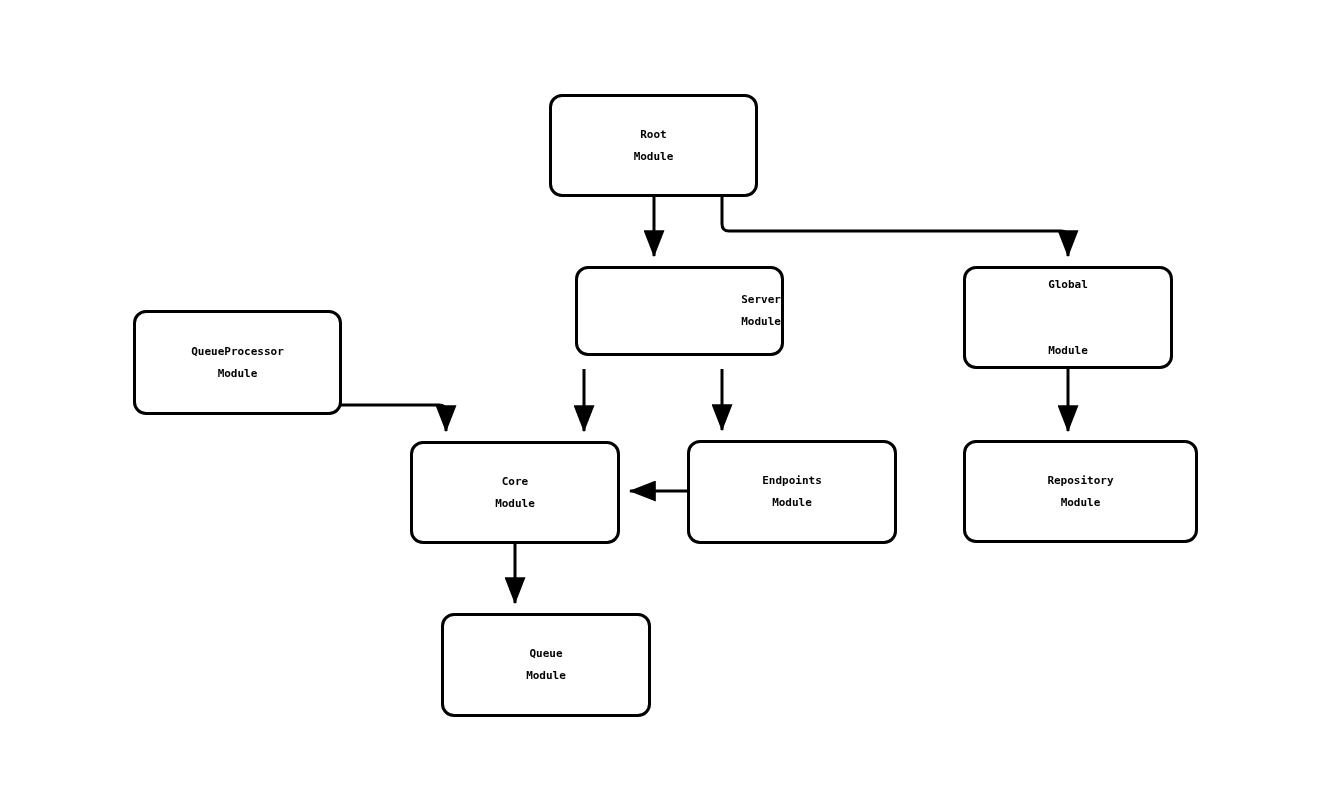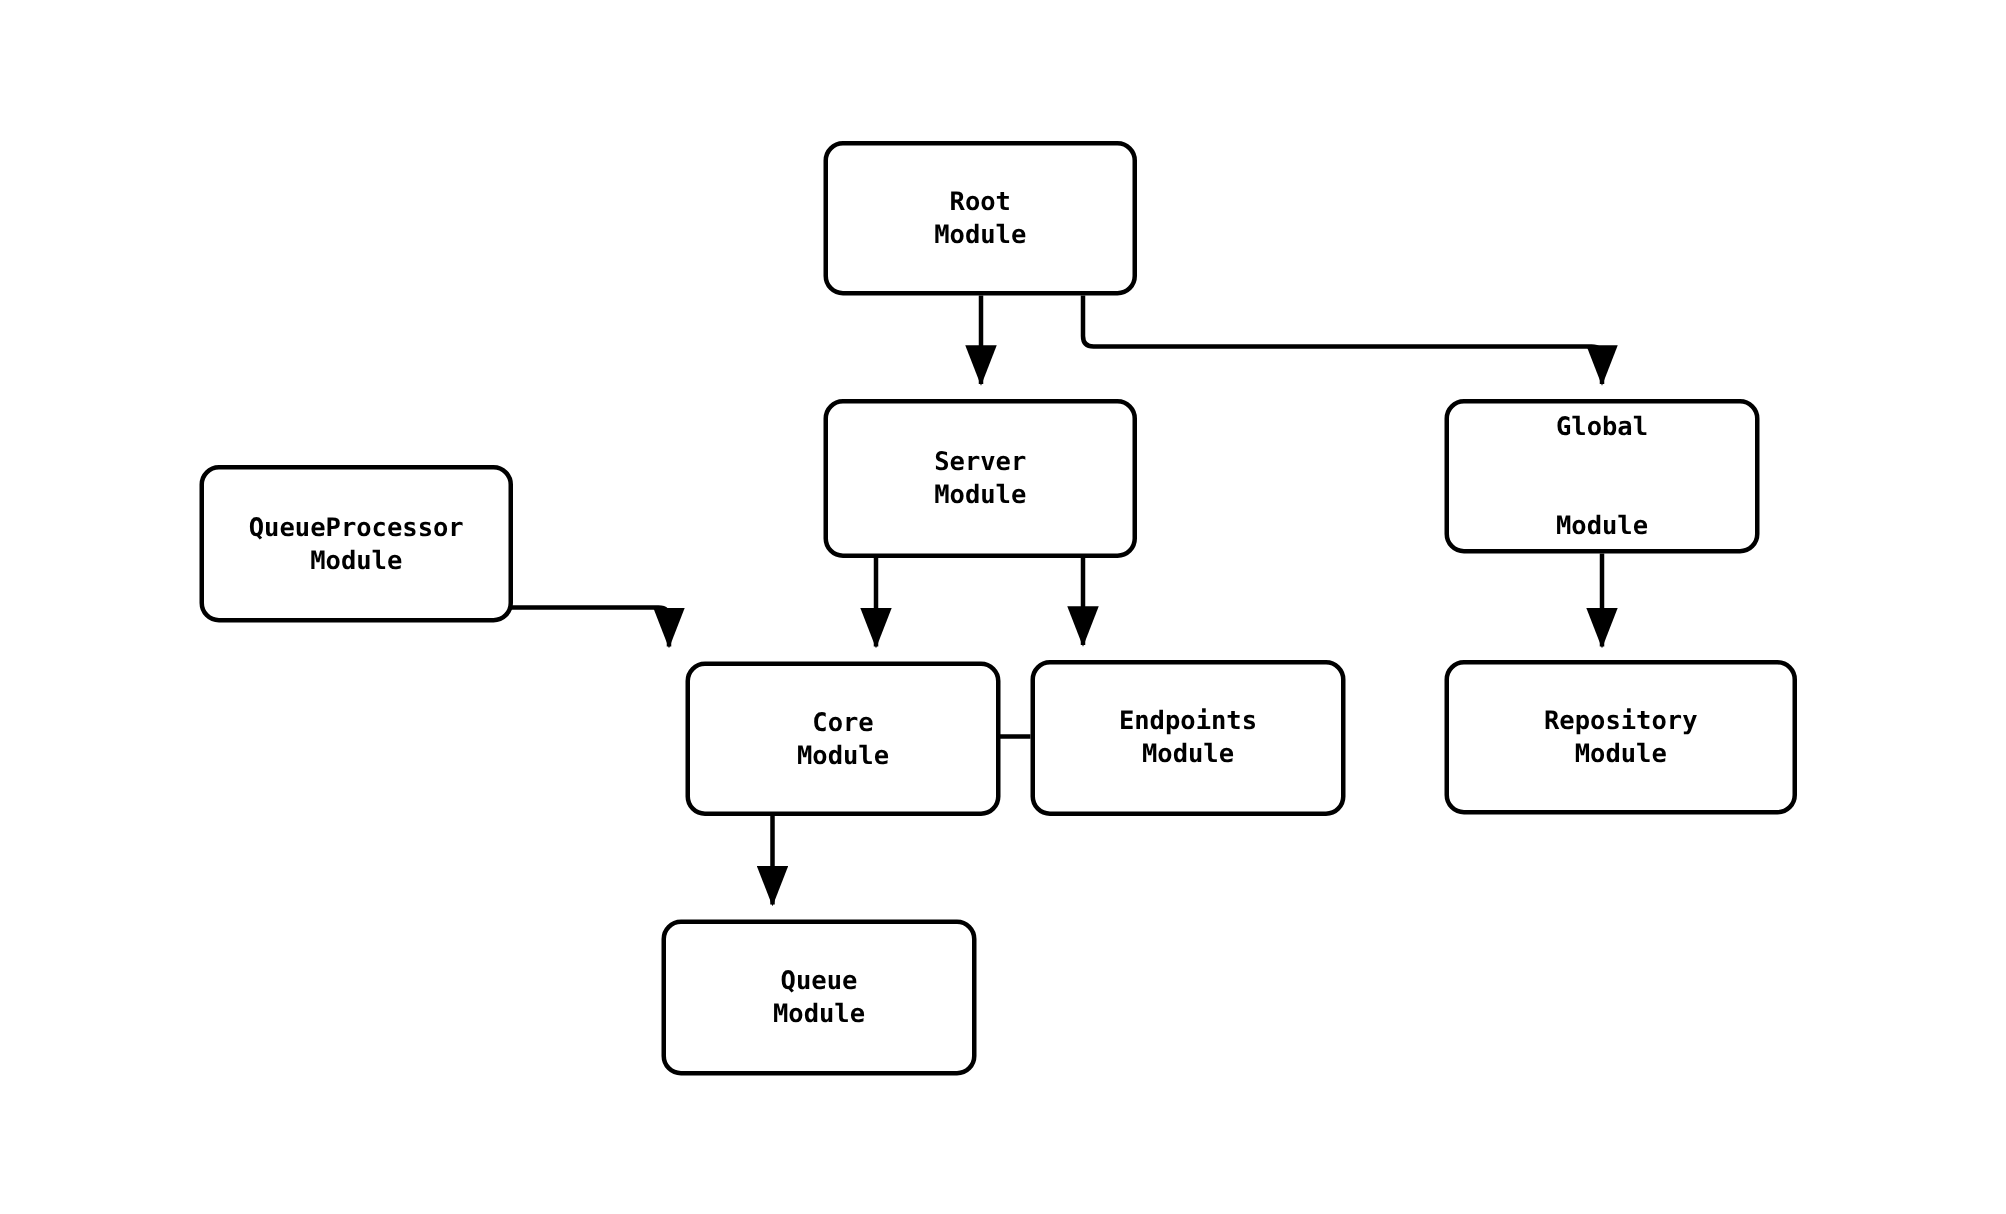--- a/index.html
+++ b/index.html
@@ -41,21 +41,21 @@
     border: 3px solid #000000;
     border-radius: 13px;
     display: flex;
     flex-direction: column;
     align-items: center;
     justify-content: center;
     text-align: center;
   }
   .node-line {
     font-family: "DejaVu Sans Mono", "Liberation Mono", monospace;
-    font-size: 17px;
+    font-size: 11px;
     font-weight: bold;
     line-height: 22px;
     color: #000000;
     letter-spacing: 0px;
     white-space: pre;
   }
 </style>
 </head>
 <body>
 
@@ -90,31 +90,31 @@
     <div class="node" style="left:549px; top:94px; width:209px; height:103px;">
       <div class="node-line">Root</div>
       <div class="node-line">Module</div>
     </div>
 
     <div class="node" style="left:133px; top:266px; width:209px; height:105px;margin-top:44px;">
       <div class="node-line">QueueProcessor</div>
       <div class="node-line">Module</div>
     </div>
 
-    <div class="node" style="left:549px; top:266px; width:209px; height:106px;">
+    <div class="node" style="left:575px; top:266px; width:209px; height:90px;align-items:flex-end;">
       <div class="node-line">Server</div>
       <div class="node-line">Module</div>
     </div>
 
     <div class="node" style="left:963px; top:266px; width:210px; height:103px;gap:44px;">
       <div class="node-line">Global</div>
       <div class="node-line">Module</div>
     </div>
 
-    <div class="node" style="left:410px; top:441px; width:210px; height:103px;margin-left:47px;">
+    <div class="node" style="left:410px; top:441px; width:210px; height:103px;">
       <div class="node-line">Core</div>
       <div class="node-line">Module</div>
     </div>
 
     <div class="node" style="left:687px; top:440px; width:210px; height:104px;">
       <div class="node-line">Endpoints</div>
       <div class="node-line">Module</div>
     </div>
 
     <div class="node" style="left:963px; top:440px; width:235px; height:103px;">

